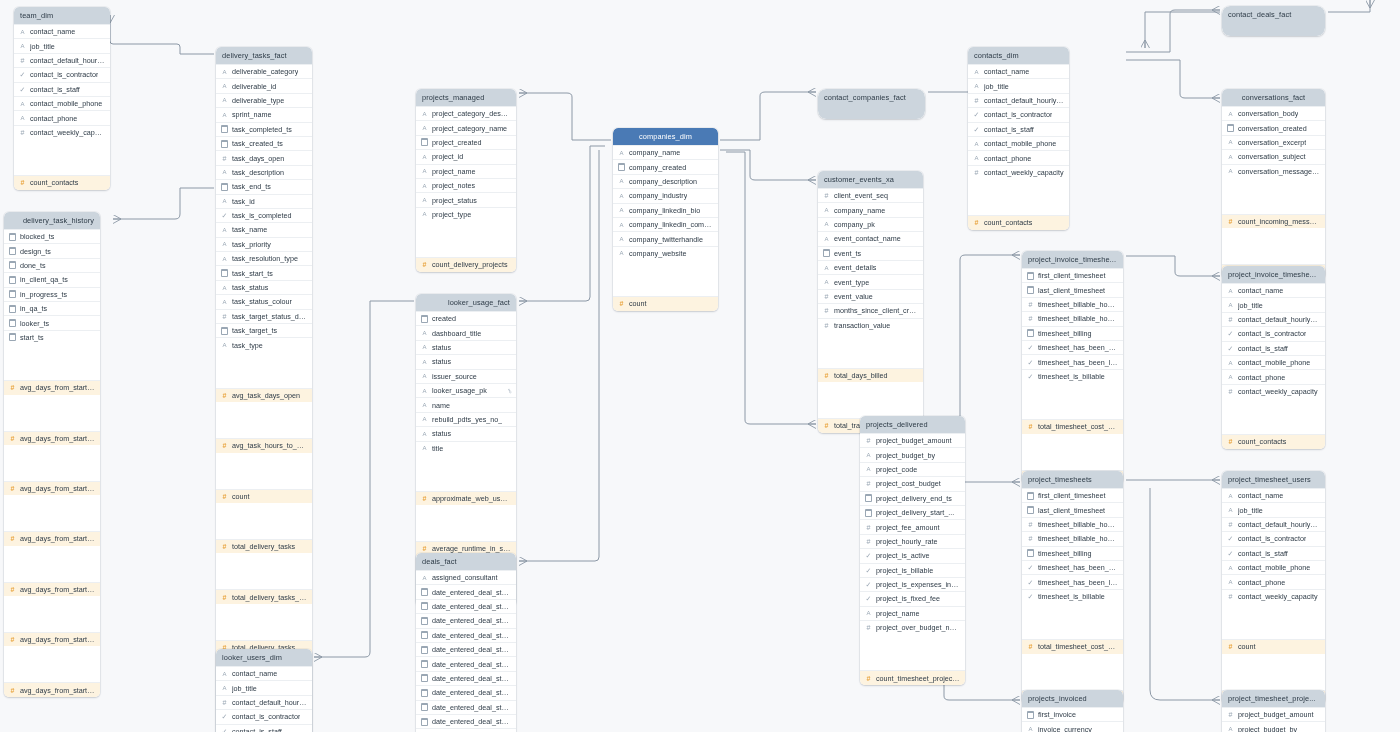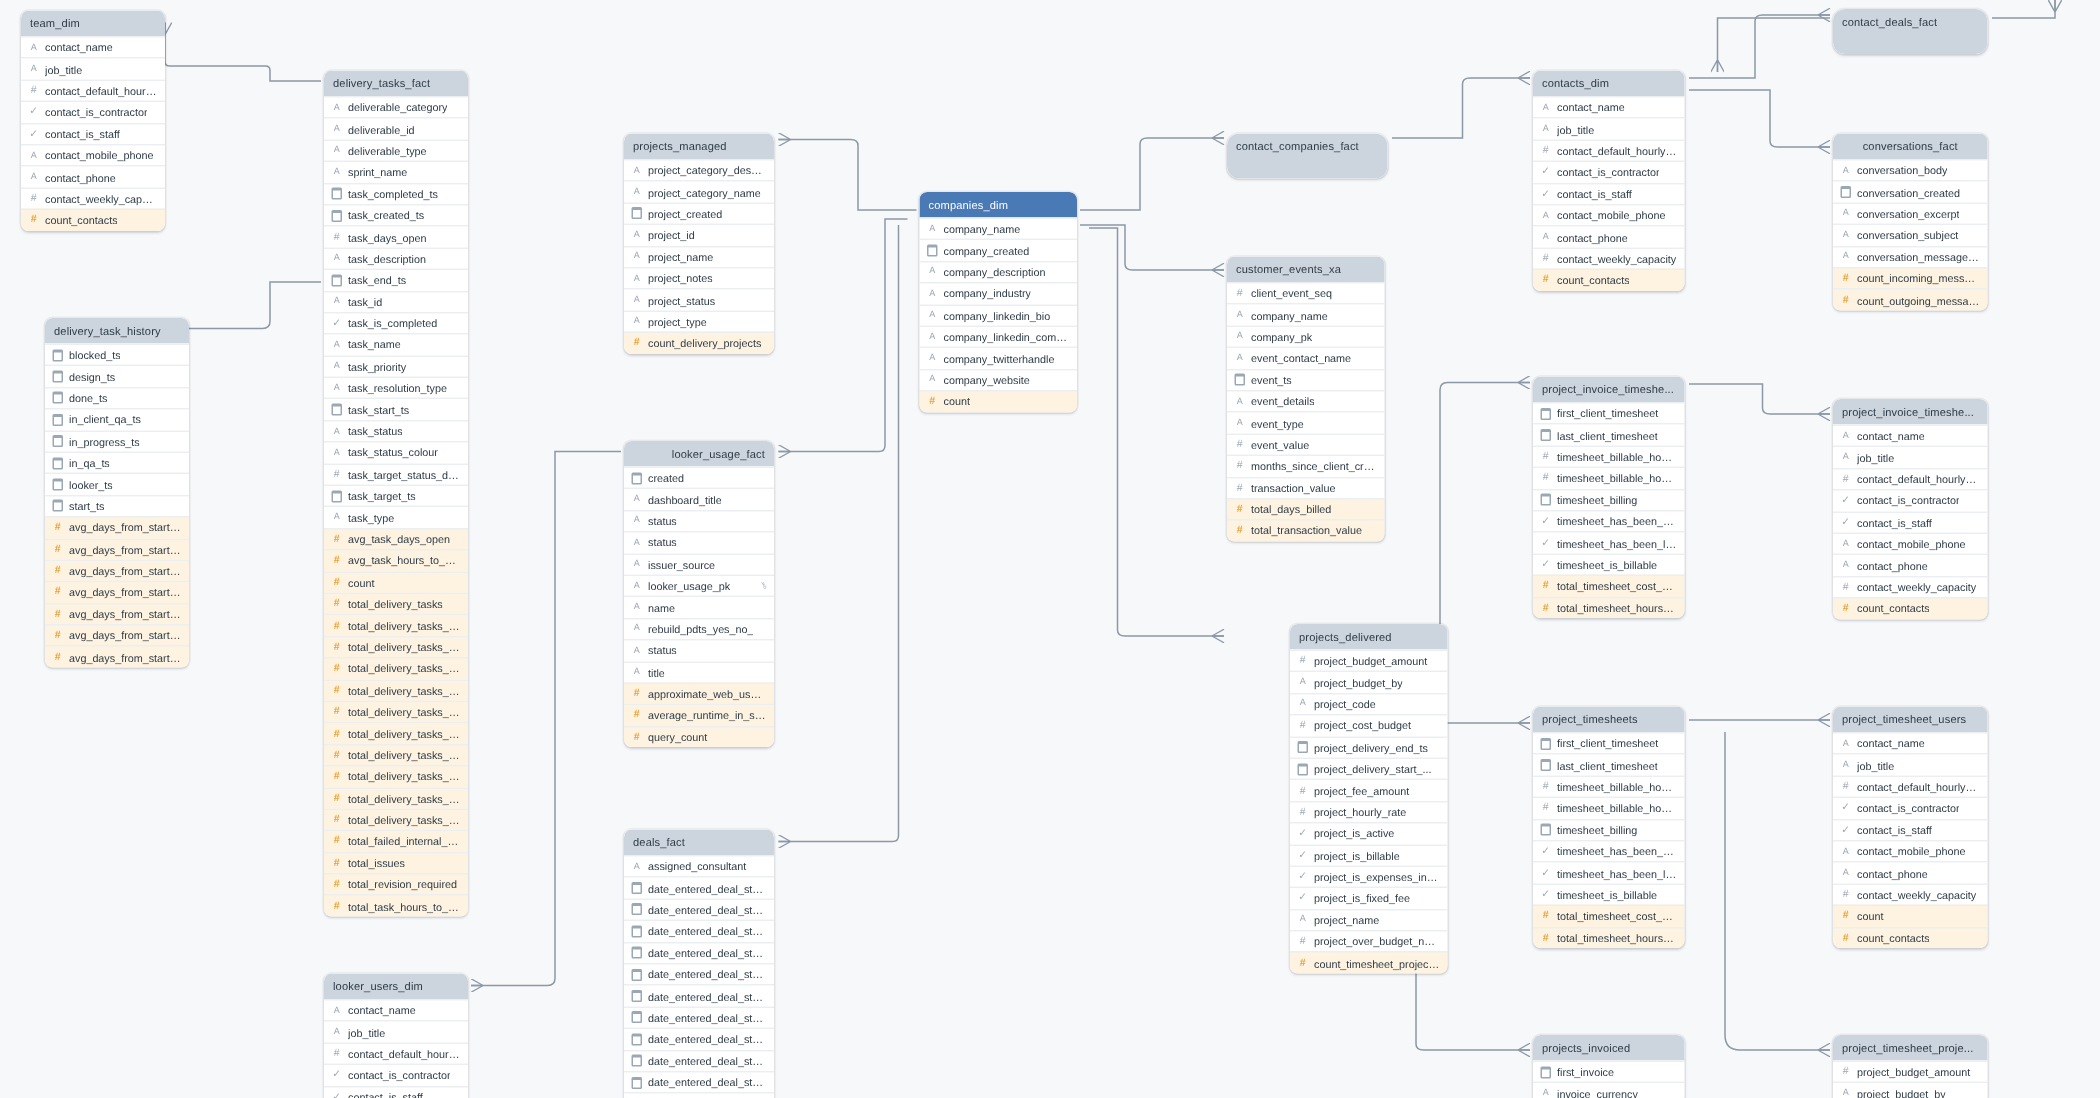--- a/index.html
+++ b/index.html
@@ -38,21 +38,21 @@
   .field{
     height:13.4px;
     display:flex;align-items:center;
     font-size:7.2px;color:#2e3b47;
     padding:0 5px 0 4px;
     border-top:1px solid #eceff2;
     white-space:nowrap;overflow:hidden;
     background:#fff;
   }
   .field:first-of-type{border-top:none;}
-  .field.measure{background:#fdf3e0;}
+  .field.measure{background:#fdf3e0;margin-top:36px;}
   .fname{overflow:hidden;text-overflow:ellipsis;white-space:nowrap;}
   .ic{
     width:9px;min-width:9px;height:9px;
     display:inline-flex;align-items:center;justify-content:center;
     margin-right:3px;color:#9aa7b4;font-size:6.4px;line-height:1;
   }
   .measure .ic{color:#e8a33d;font-weight:bold;font-size:7px;}
   .ic.i-string::before{content:"A";font-size:6px;font-weight:normal;}
   .ic.i-number::before{content:"#";font-size:7px;}
   .ic.i-yesno::before{content:"\2713";font-size:7px;}
@@ -128,21 +128,21 @@
         </div>
         <div class="field">
           <span class="ic i-number"></span>
           <span class="fname">contact_weekly_capacity</span>
         </div>
         <div class="field measure">
           <span class="ic i-number"></span>
           <span class="fname">count_contacts</span>
         </div>
       </div>
-      <div class="table" style="left: 30px; top: 212px; width: 96px;">
+      <div class="table" style="left: 4px; top: 212px; width: 96px; text-align: right;">
         <div class="thead">delivery_task_history</div>
         <div class="field">
           <span class="ic i-date"></span>
           <span class="fname">blocked_ts</span>
         </div>
         <div class="field">
           <span class="ic i-date"></span>
           <span class="fname">design_ts</span>
         </div>
         <div class="field">
@@ -515,21 +515,21 @@
         </div>
         <div class="field">
           <span class="ic i-date"></span>
           <span class="fname">date_entered_deal_stage...</span>
         </div>
         <div class="field">
           <span class="ic i-date"></span>
           <span class="fname">date_entered_deal_stage...</span>
         </div>
       </div>
-      <div class="table selected" style="left: 613px; top: 128px; width: 105px;">
+      <div class="table selected" style="left: 613px; top: 128px; width: 105px; text-align: center;">
         <div class="thead">companies_dim</div>
         <div class="field">
           <span class="ic i-string"></span>
           <span class="fname">company_name</span>
         </div>
         <div class="field">
           <span class="ic i-date"></span>
           <span class="fname">company_created</span>
         </div>
         <div class="field">
@@ -671,21 +671,21 @@
         </div>
         <div class="field">
           <span class="ic i-number"></span>
           <span class="fname">project_over_budget_not...</span>
         </div>
         <div class="field measure">
           <span class="ic i-number"></span>
           <span class="fname">count_timesheet_project...</span>
         </div>
       </div>
-      <div class="table" style="left: 1022px; top: 47px; width: 101px;">
+      <div class="table" style="left: 968px; top: 47px; width: 101px;">
         <div class="thead">contacts_dim</div>
         <div class="field">
           <span class="ic i-string"></span>
           <span class="fname">contact_name</span>
         </div>
         <div class="field">
           <span class="ic i-string"></span>
           <span class="fname">job_title</span>
         </div>
         <div class="field">

